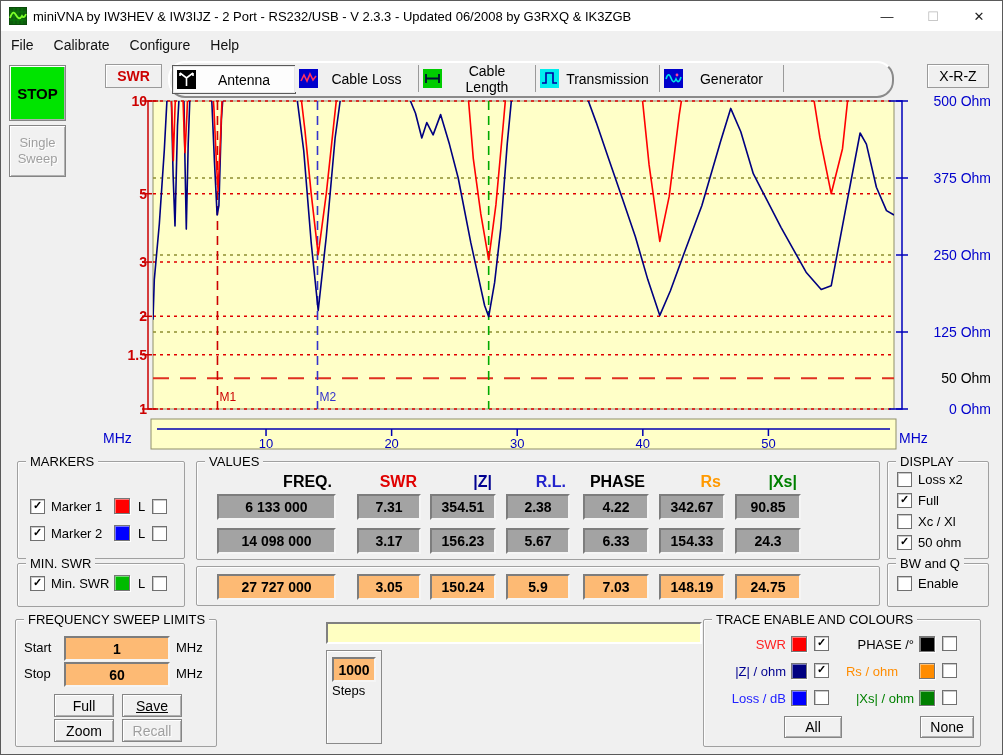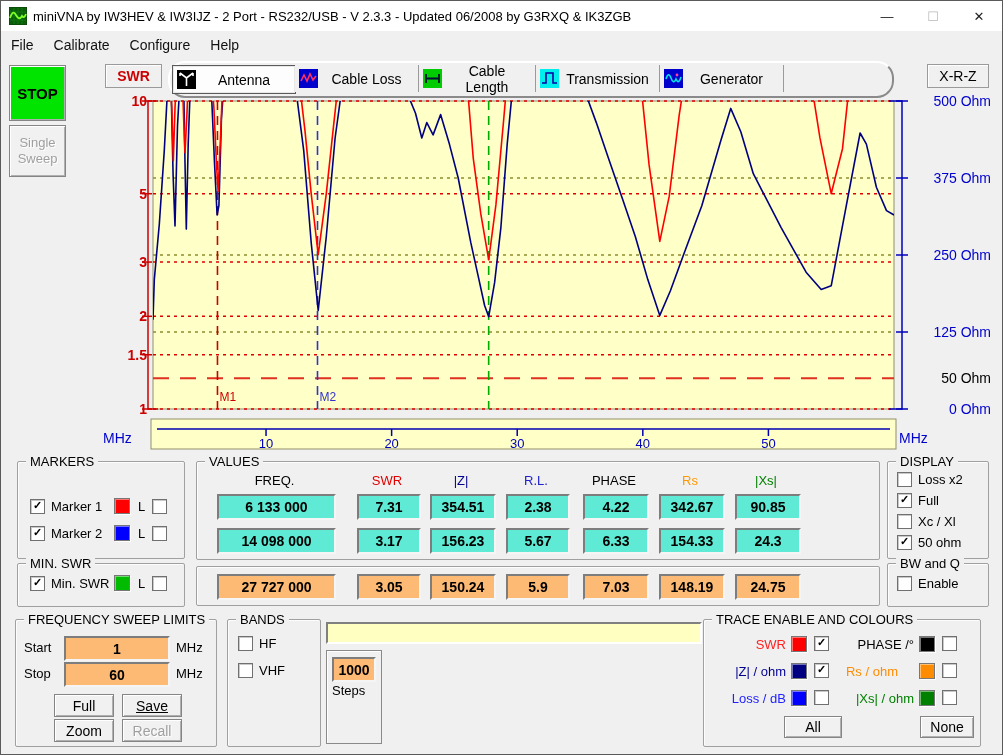--- a/index.html
+++ b/index.html
@@ -17,24 +17,24 @@
   .sunken{border:2px solid;border-color:#808080 #ffffff #ffffff #808080;}
   .btn{background:#f1f1f1;border:1px solid #858585;box-shadow:inset 1px 1px 0 #fff,inset -1px -1px 0 #b0b0b0;
        display:flex;align-items:center;justify-content:center;font-size:14px;color:#000;cursor:default;}
   .btn.disabled{color:#9f9f9f;text-shadow:1px 1px 0 #fff;}
   .groupbox{position:absolute;border:1px solid #a0a0a0;box-shadow:inset 1px 1px 0 #fdfdfd;border-radius:2px;}
   .gb-label{position:absolute;top:-8px;left:8px;background:#f0f0f0;padding:0 4px;font-size:13px;color:#000;white-space:nowrap;}
   .cb{width:13px;height:13px;background:#fff;border:1px solid #707070;box-shadow:inset 1px 1px 0 #c9c9c9;
       font-size:11px;line-height:11px;text-align:center;font-weight:bold;color:#000;}
   .swatch{width:14px;height:14px;border:1px solid #777;box-shadow:inset 1px 1px 0 rgba(255,255,255,.45),1px 1px 0 #fff;}
   .lbl{font-size:13px;color:#000;white-space:nowrap;}
-  .field{background:#5eead4;border:2px solid;border-color:#7d7d7d #f5f5f5 #f5f5f5 #7d7d7d;
+  .field{background:#a3a3a3;border:2px solid;border-color:#7d7d7d #f5f5f5 #f5f5f5 #7d7d7d;
          font-weight:bold;font-size:14px;color:#000;display:flex;align-items:center;justify-content:center;}
   .field.white{background:#fdba74;}
-  .hdr{font-size:13px;font-weight:normal;text-align:center;}
+  .hdr{font-size:16px;font-weight:bold;text-align:right;}
   
   .badge{background:#f0f0f0;border:1px solid #9a9a9a;box-shadow:inset 1px 1px 0 #fff;display:flex;align-items:center;justify-content:center;font-size:14px;font-weight:bold;}
   .tabstrip{position:absolute;background:#f0f0f0;border:2px solid;border-color:#fff #8a8a8a #8a8a8a #fff;}
   .tab{position:absolute;top:2px;height:27px;background:#f0f0f0;border-right:1px solid #9a9a9a;display:flex;align-items:center;font-size:14px;color:#000;}
   .tab.active{background:#fdfdfd;border:1px solid #5a5a5a;box-shadow:0 0 0 1px #e8e8e8 inset;}
   .tab .ticon{margin:0 5px 0 4px;flex:0 0 auto;display:flex;}
   .tab .tlabel{flex:1;text-align:center;padding-right:8px;}
   .axis-lbl{position:absolute;font-size:14px;white-space:nowrap;}
   .red{color:#cc0000;} .blue{color:#0000cc;}
   svg{font-family:"Liberation Sans",sans-serif;}
@@ -275,27 +275,20 @@
     <span class="abs lbl" style="left:160px;top:20px;">MHz</span>
     <span class="abs lbl" style="left:8px;top:46px;">Stop</span>
     <div class="abs field white" style="left:48px;top:42px;width:102px;height:21px;">60</div>
     <span class="abs lbl" style="left:160px;top:46px;">MHz</span>
     <div class="btn abs" style="left:38px;top:74px;width:58px;height:21px;">Full</div>
     <div class="btn abs" style="left:106px;top:74px;width:58px;height:21px;text-decoration:underline;">Save</div>
     <div class="btn abs" style="left:38px;top:99px;width:58px;height:21px;">Zoom</div>
     <div class="btn disabled abs" style="left:106px;top:99px;width:58px;height:21px;">Recall</div>
   </div>
 
-  <div class="groupbox" style="left:226px;top:618px;width:92px;height:126px;">
-    <span class="gb-label">BANDS</span>
-    <div class="abs cb" style="left:10px;top:16px;"></div>
-    <span class="abs lbl" style="left:31px;top:16px;">HF</span>
-    <div class="abs cb" style="left:10px;top:43px;"></div>
-    <span class="abs lbl" style="left:31px;top:43px;">VHF</span>
-  </div>
 
   <div class="abs sunken" style="left:325px;top:621px;width:372px;height:18px;background:#ffffc2;"></div>
 
   <div class="abs" style="left:325px;top:649px;width:54px;height:92px;border:1px solid #8a8a8a;box-shadow:inset 1px 1px 0 #fff;background:#f0f0f0;">
     <div class="abs field white" style="left:5px;top:6px;width:40px;height:21px;">1000</div>
     <span class="abs lbl" style="left:5px;top:32px;">Steps</span>
   </div>
 
   <div class="groupbox" style="left:702px;top:618px;width:276px;height:126px;">
     <span class="gb-label">TRACE ENABLE AND COLOURS</span>

